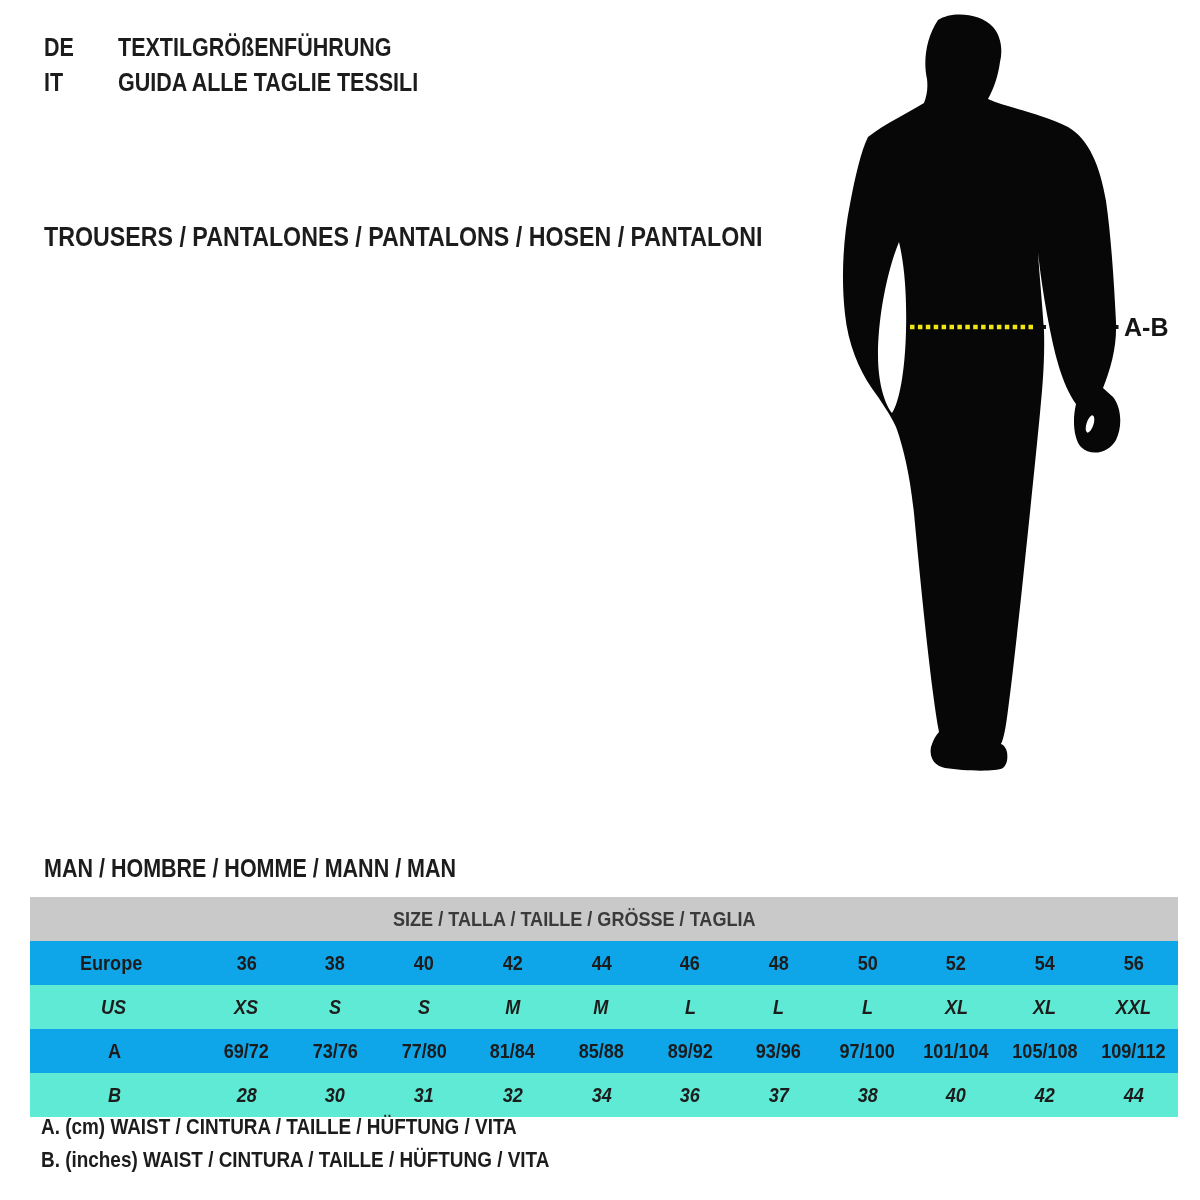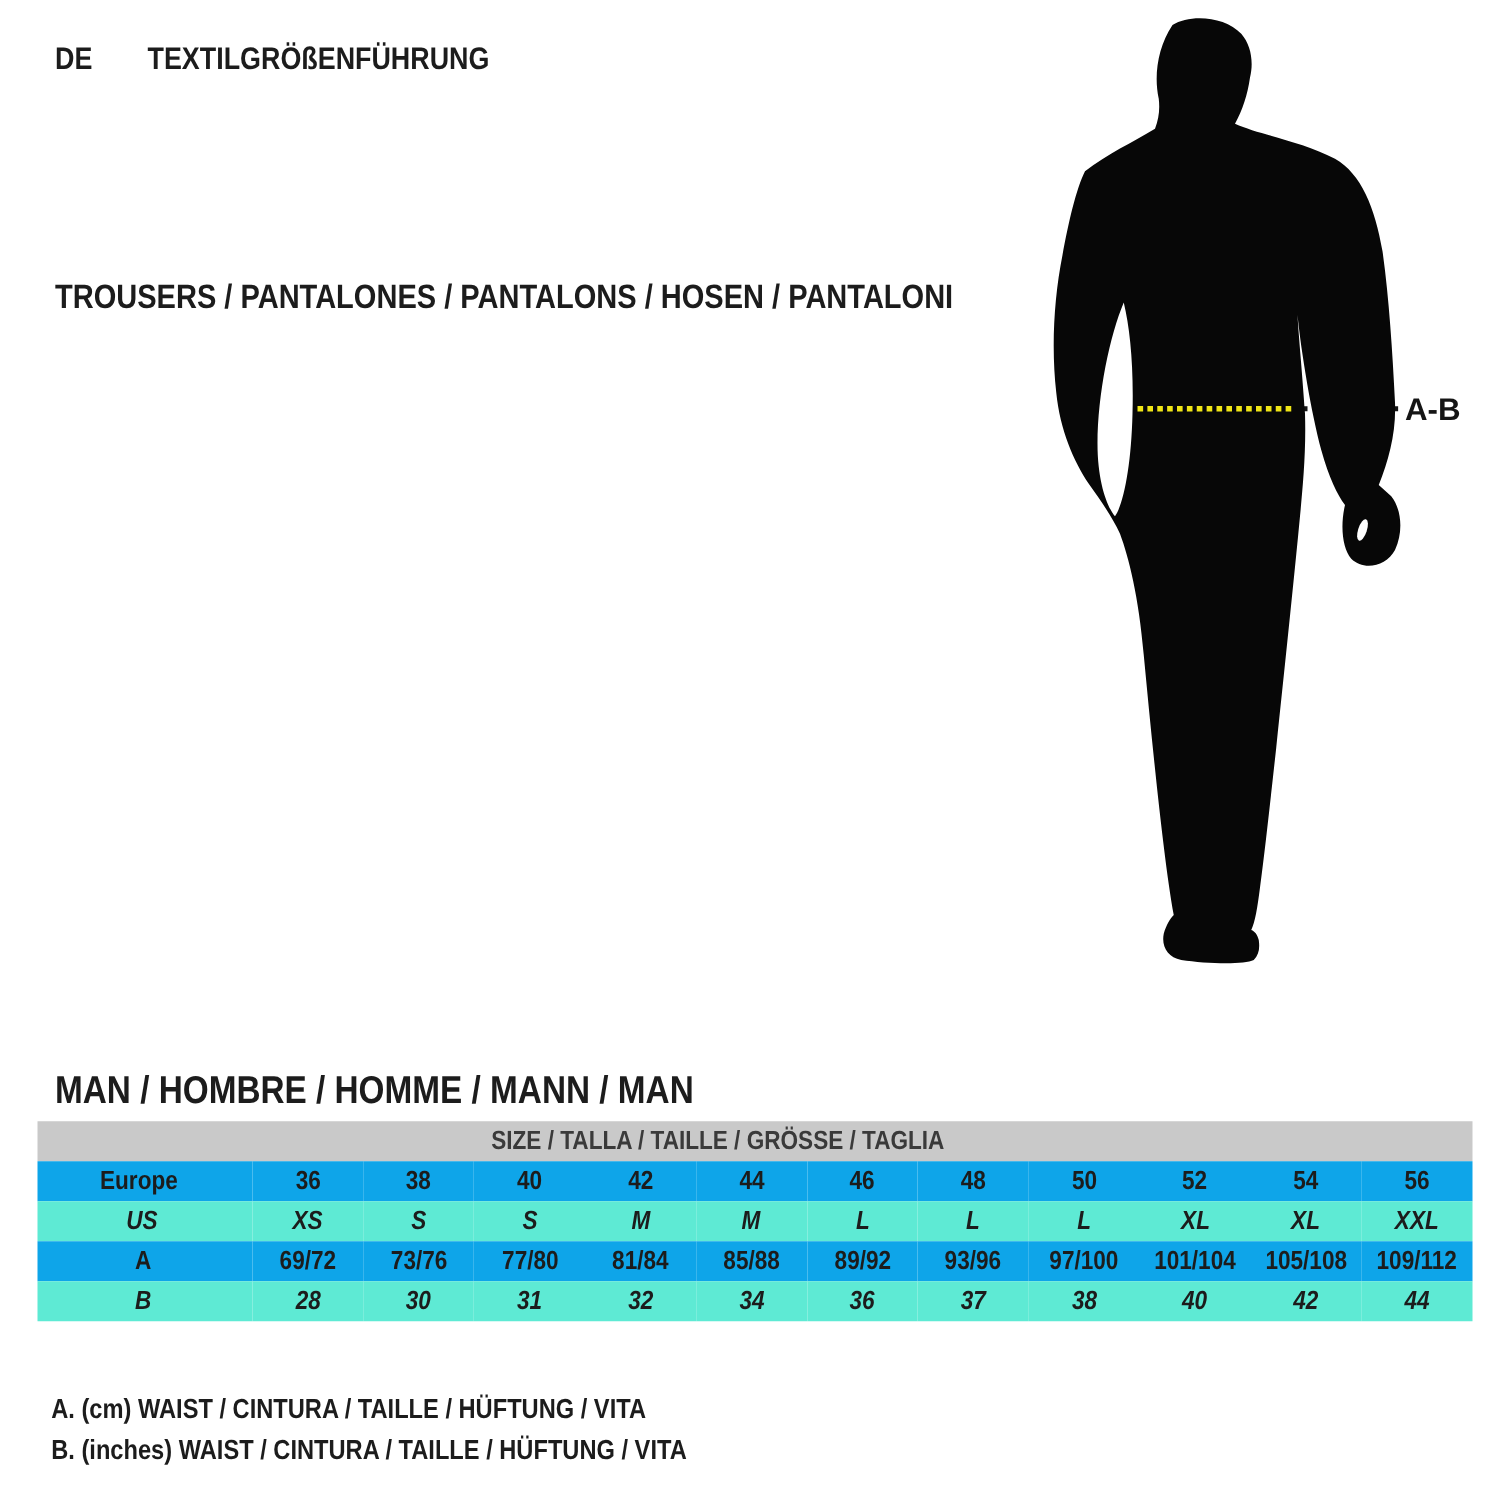--- a/index.html
+++ b/index.html
@@ -26,43 +26,47 @@
   .lang-row { display: flex; height: 35px; align-items: center; font-size: 25px; }
   .lang-code { width: 74px; }
 
   
   .garment-heading { position: absolute; left: 44px; top: 222px; font-size: 27px; }
 
   
   .figure-wrap { position: absolute; left: 820px; top: 0; width: 360px; height: 800px; }
 
   
-  .man-heading { position: absolute; left: 44px; top: 854px; font-size: 31px; }
+  .man-heading { position: absolute; left: 44px; top: 854px; font-size: 25px; }
 
   
   .size-table-wrap { position: absolute; left: 30px; top: 897px; width: 1148px; }
   table.size-table { width: 100%; border-collapse: collapse; table-layout: fixed; }
   table.size-table col.label-col { width: 172px; }
-  table.size-table td { padding: 0; vertical-align: middle; font-size: 21px; font-weight: bold; text-align: center; height: 32px; }
+  table.size-table td { padding: 0; vertical-align: middle; font-size: 21px; font-weight: bold; text-align: center; height: 44px; }
   td.size-header { background: #c9c9c9; height: 38px; text-align: left; padding-left: 10px; font-size: 24px; color: #3a3a3a; }
   td.row-label { text-align: left; padding-left: 10px; }
   tr.row-gray td { background: #5eead4; font-style: italic; }
   tr.row-white td { background: #0ea5e9; }
 
   
   .notes { position: absolute; left: 41px; top: 1110px; }
   .note-line { height: 33px; display: flex; align-items: center; font-size: 22px; }
 </style>
 </head>
 <body>
 
 <div class="lang-list">
   <div class="lang-row">
     <span class="lang-code"><span class="cond">DE</span></span>
     <span class="cond">TEXTILGRÖßENFÜHRUNG</span>
+  </div>
+  <div class="lang-row">
+    <span class="lang-code"><span class="cond">IT</span></span>
+    <span class="cond">GUIDA ALLE TAGLIE TESSILI</span>
   </div>
 </div>
 
 <div class="garment-heading">
   <span class="cond">TROUSERS / PANTALONES / PANTALONS / HOSEN / PANTALONI</span>
 </div>
 
 <div class="figure-wrap">
   <svg width="360" height="800" viewBox="820 0 360 800" xmlns="http://www.w3.org/2000/svg">
 

